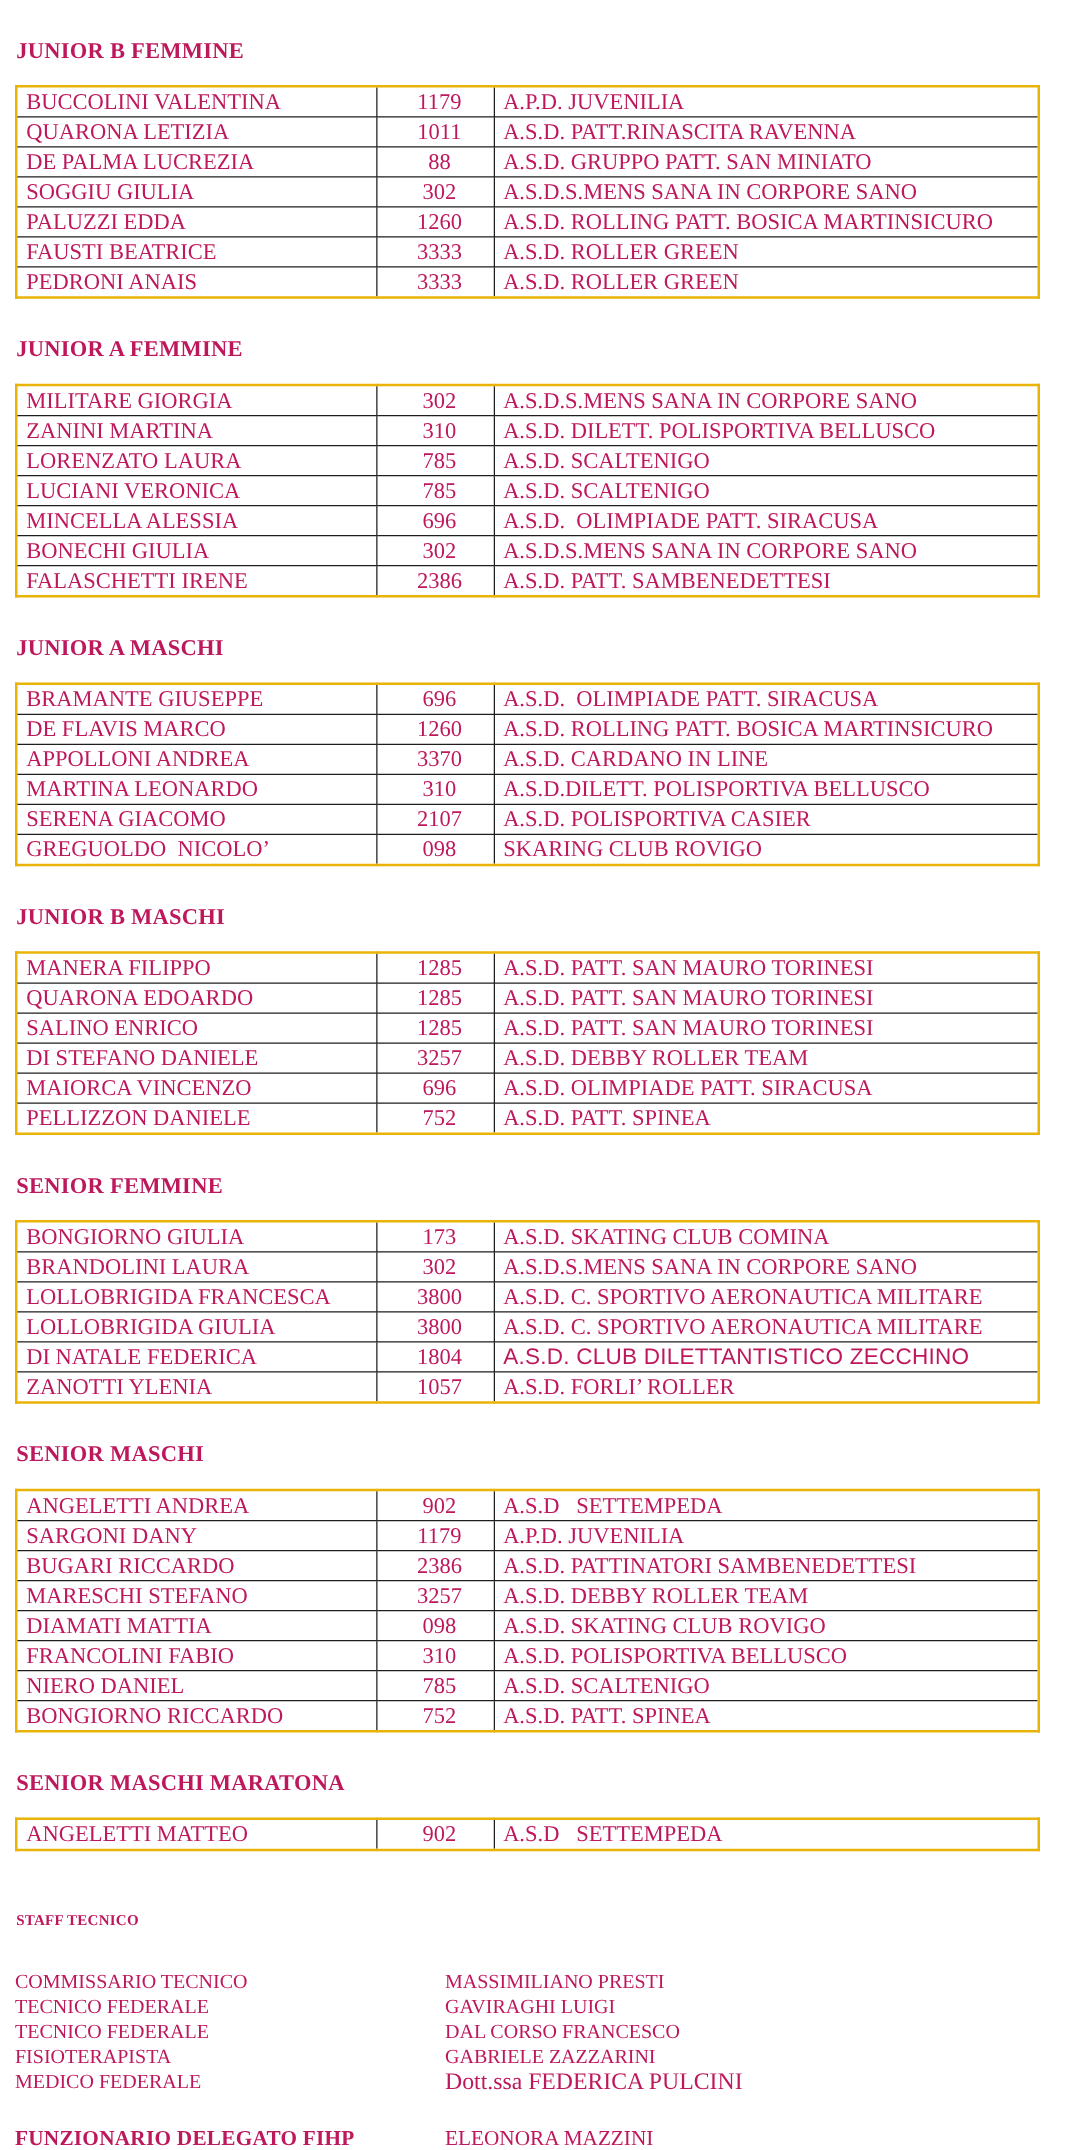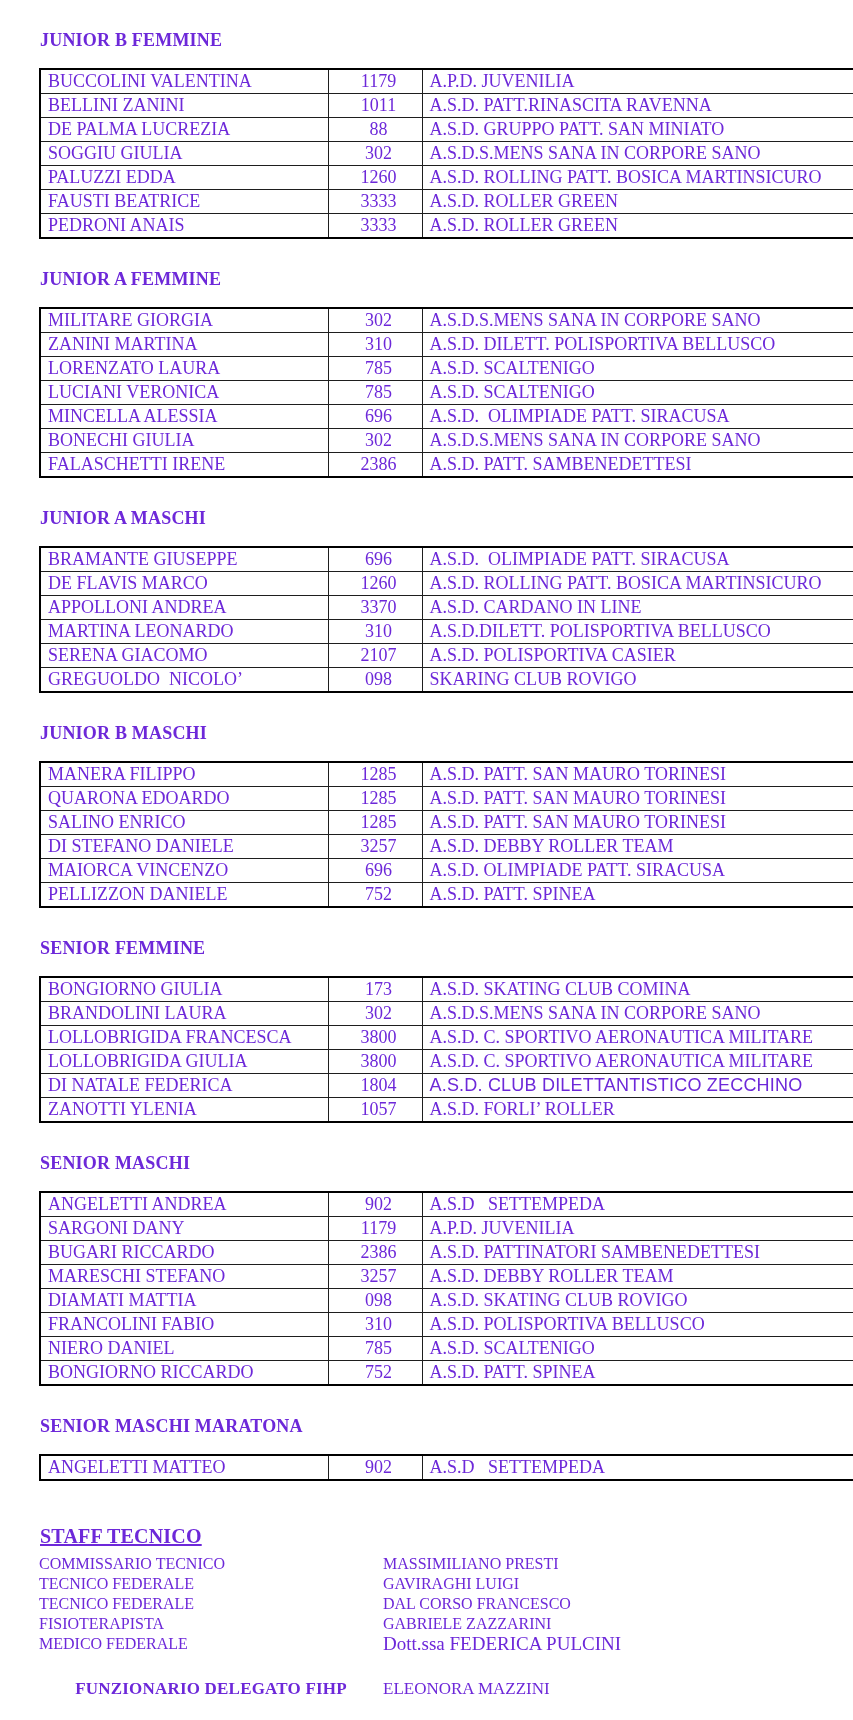--- a/index.html
+++ b/index.html
@@ -1,42 +1,42 @@
 <!DOCTYPE html>
 <html><head>
 <meta charset="utf-8">
 <title>Document</title>
 <style>
   html, body { margin: 0; padding: 0; background: #ffffff; }
   .page {
     width: 853px;
     height: 1720px;
     box-sizing: border-box;
-    padding: 30px 10px 0 39px;
+    padding: 30px 10px 0 12px;
     background: #ffffff;
-    color: #6d28d9;
+    color: #be185d;
     font-family: "Liberation Serif", "DejaVu Serif", serif;
     overflow: hidden;
   }
 
   
   .section { margin-top: 30px; }
   #sections > .section:first-of-type { margin-top: 0; }
   .sec-title {
     font-size: 18px;
     font-weight: bold;
     line-height: 20px;
     margin: 0 0 18px 1px;
     letter-spacing: 0.2px;
   }
   table.roster {
     border-collapse: collapse;
     width: 818px;
     table-layout: fixed;
-    border: 2px solid #000000;
+    border: 2px solid #eab308;
   }
   table.roster td {
     border: 1px solid #1e1e1e;
     box-sizing: border-box;
     height: 24px;
     font-size: 18px;
     line-height: 23px;
     padding: 0 0 0 7px;
     white-space: pre-wrap;
     overflow: hidden;
@@ -49,55 +49,54 @@
   td.club-sans {
     font-family: "Liberation Sans", "DejaVu Sans", sans-serif;
     font-size: 17px;
     letter-spacing: 0.2px;
   }
 
   
   .staff { margin-top: 45px; }
   .staff-title {
     display: inline-block;
-    font-size: 20px;
+    font-size: 12px;
     font-weight: bold;
     line-height: 20px;
-    margin: 0 0 8px 1px;
-    text-decoration: underline;
+    margin: 0 0 30px 1px;
     letter-spacing: 0.2px;
   }
   .staff-rows { }
   .staff-row { display: flex; font-size: 16px; line-height: 20px; white-space: pre-wrap; }
   .staff-role { width: 344px; flex: none; }
   .staff-person { }
   .staff-person.person-alt { font-size: 19px; line-height: 20px; text-align: center; }
   .delegate { display: flex; margin-top: 25px; font-size: 17px; line-height: 20px; white-space: pre-wrap; }
-  .delegate-role { width: 344px; flex: none; font-weight: bold; letter-spacing: 0.2px; text-align: center; }
+  .delegate-role { width: 344px; flex: none; font-weight: bold; letter-spacing: 0.2px; }
 </style>
 </head>
 <body>
 
 <div class="page">
 
   <div id="sections">
 
       <section class="section">
         <h2 class="sec-title">JUNIOR B FEMMINE</h2>
         <table class="roster">
           <tbody>
 
               <tr class="roster-row">
                 <td class="c-name">BUCCOLINI VALENTINA</td>
                 <td class="c-num">1179</td>
                 <td class="c-club">A.P.D. JUVENILIA</td>
               </tr>
 
               <tr class="roster-row">
-                <td class="c-name">BELLINI ZANINI</td>
+                <td class="c-name">QUARONA LETIZIA</td>
                 <td class="c-num">1011</td>
                 <td class="c-club">A.S.D. PATT.RINASCITA RAVENNA</td>
               </tr>
 
               <tr class="roster-row">
                 <td class="c-name">DE PALMA LUCREZIA</td>
                 <td class="c-num">88</td>
                 <td class="c-club">A.S.D. GRUPPO PATT. SAN MINIATO</td>
               </tr>
 

